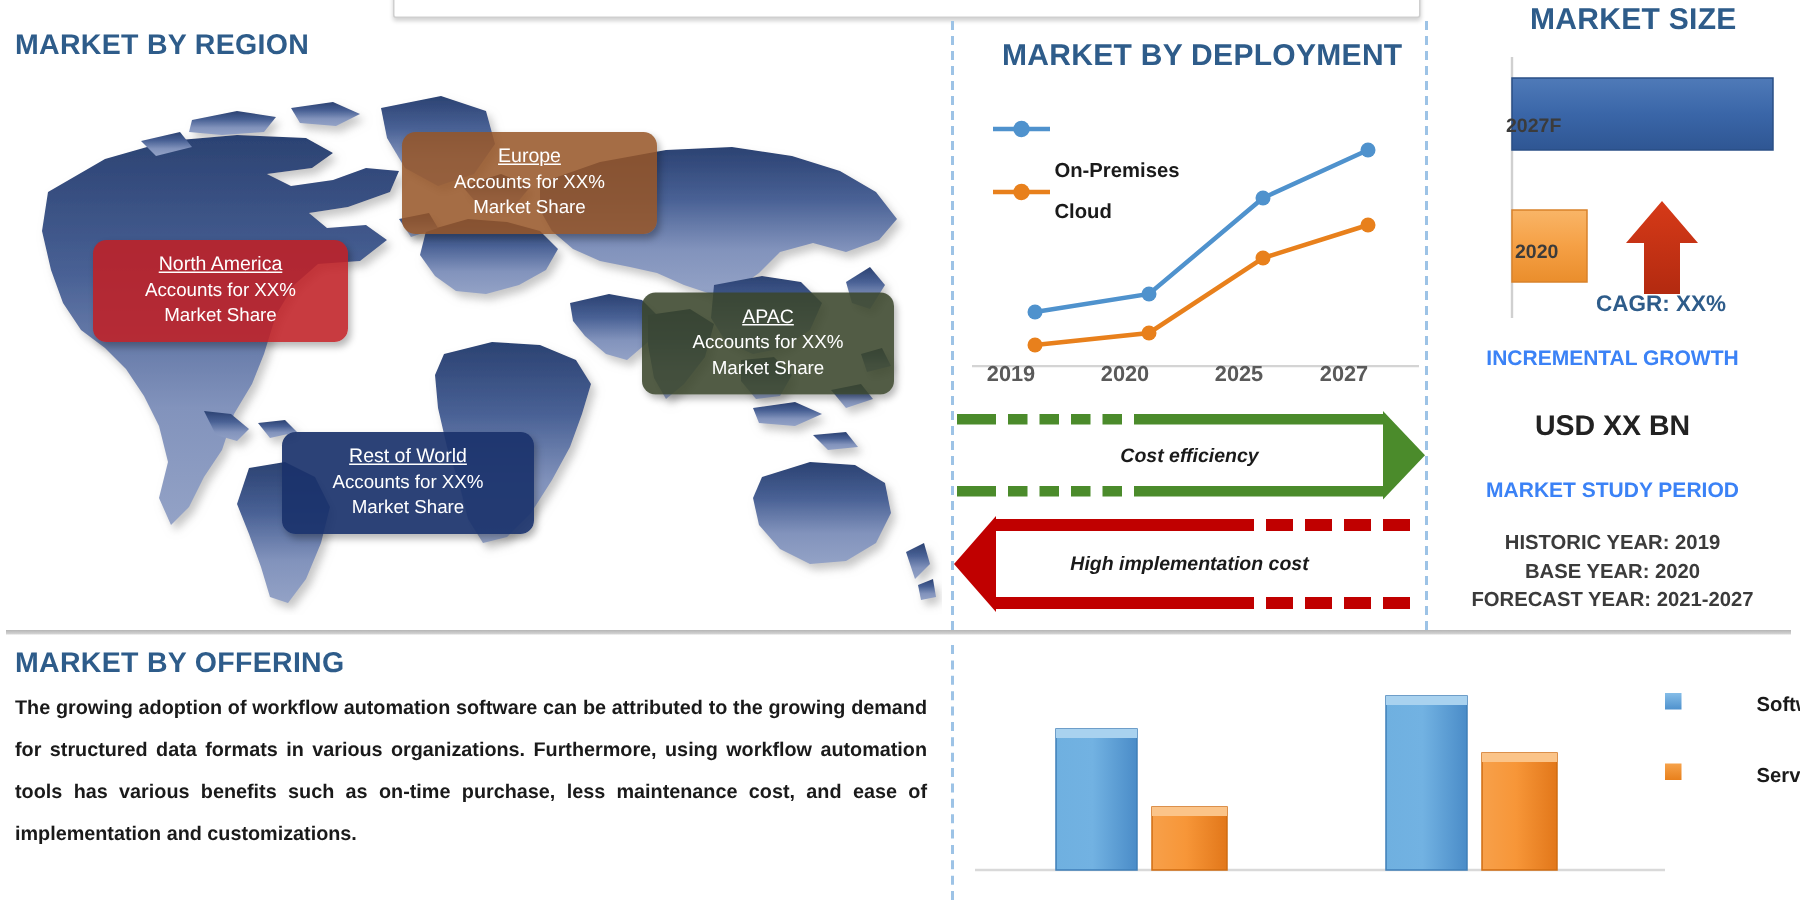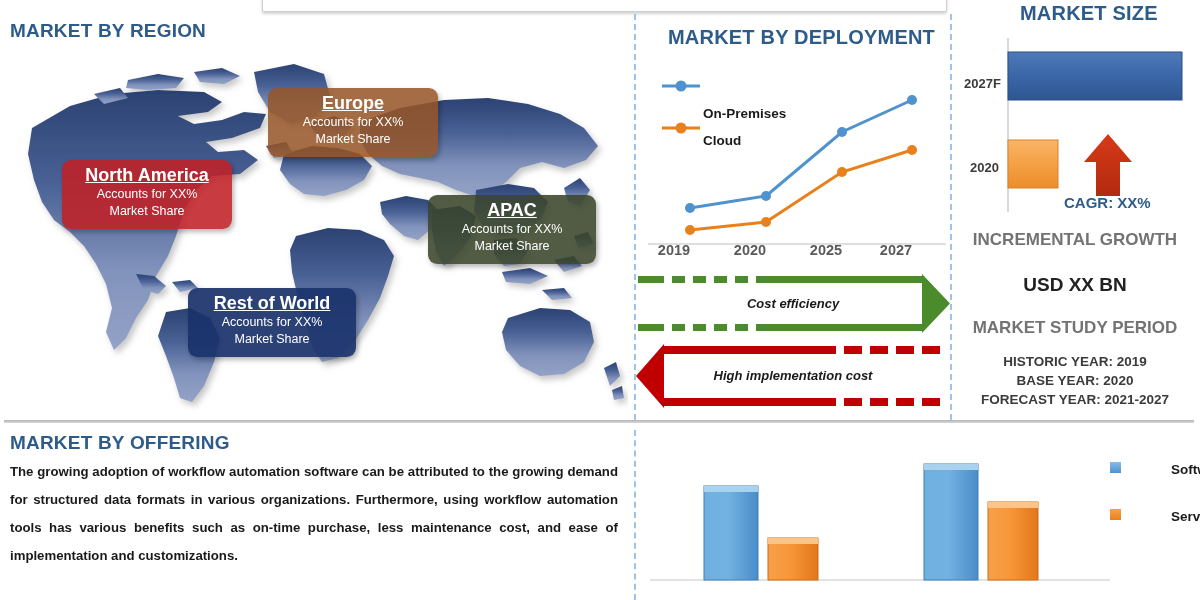--- a/index.html
+++ b/index.html
@@ -39,21 +39,21 @@
     color:#2e5c8a;font-weight:bold;letter-spacing:.2px;
     font-size:19px;white-space:nowrap;
   }
   #t-region{left:10px;top:20px;}
   #t-deploy{left:668px;top:26px;font-size:20px;}
   #t-size{left:1020px;top:2px;font-size:20px;}
   #t-offering{left:10px;top:432px;font-size:19px;}
 
   .sub-title{
     position:absolute;width:250px;left:950px;text-align:center;
-    color:#737373;font-weight:bold;font-size:17px;
+    color:#3b82f6;font-weight:bold;font-size:14px;
   }
   #t-incr{top:230px;}
   #t-period{top:318px;}
   .center-val{
     position:absolute;width:250px;left:950px;text-align:center;
     color:#222;font-weight:bold;font-size:19px;
   }
   #v-incr{top:274px;}
 
   .period-list{
@@ -69,21 +69,21 @@
   
   .callout{
     position:absolute;border-radius:9px;
     color:#fff;text-align:center;
     font-size:12.5px;line-height:17px;
     padding:7px 10px 9px;
     box-shadow:2px 3px 5px rgba(0,0,0,.28);
     box-sizing:border-box;
   }
   .callout .hd{
-    display:inline-block;font-weight:bold;font-size:18px;
+    display:inline-block;font-weight:normal;font-size:13px;
     text-decoration:underline;margin-bottom:1px;
   }
   #c-na{left:62px;top:160px;width:170px;background:rgba(192,32,38,.88);}
   #c-eu{left:268px;top:88px;width:170px;background:rgba(150,85,38,.86);}
   #c-apac{left:428px;top:195px;width:168px;background:rgba(58,70,43,.88);}
   #c-row{left:188px;top:288px;width:168px;background:rgba(26,50,107,.92);}
 
   
   .linechart{position:absolute;left:648px;top:58px;width:298px;height:215px;}
   .linechart svg{width:100%;height:100%;display:block;}
@@ -109,21 +109,21 @@
   }
   #band-green{left:636px;top:272px;width:314px;height:66px;}
   #band-red{left:636px;top:340px;width:314px;height:76px;}
   #band-green .caption{top:24px;}
   #band-red .caption{top:28px;}
 
   
   .sizechart{position:absolute;left:956px;top:30px;width:242px;height:190px;}
   .sizechart svg{width:100%;height:100%;display:block;}
   .sz-lbl{
-    position:absolute;font-size:13px;font-weight:bold;color:#3b3b3b;
+    position:absolute;font-size:13px;font-weight:bold;color:#3b3b3b;margin-left:40px;
   }
   #sz-2027{left:964px;top:76px;}
   #sz-2020{left:970px;top:160px;}
   #cagr{
     position:absolute;left:1064px;top:194px;
     font-size:15px;font-weight:bold;color:#2e5c8a;
   }
 
   
   .offering-text{

